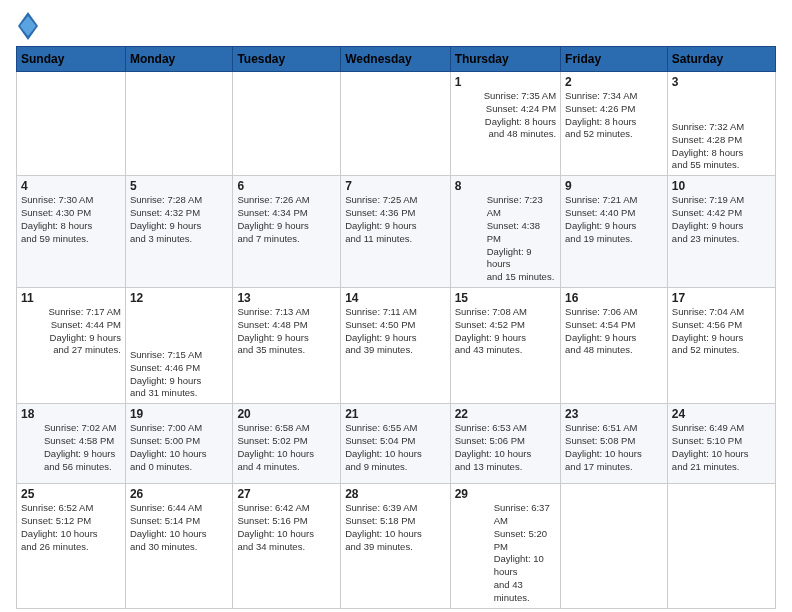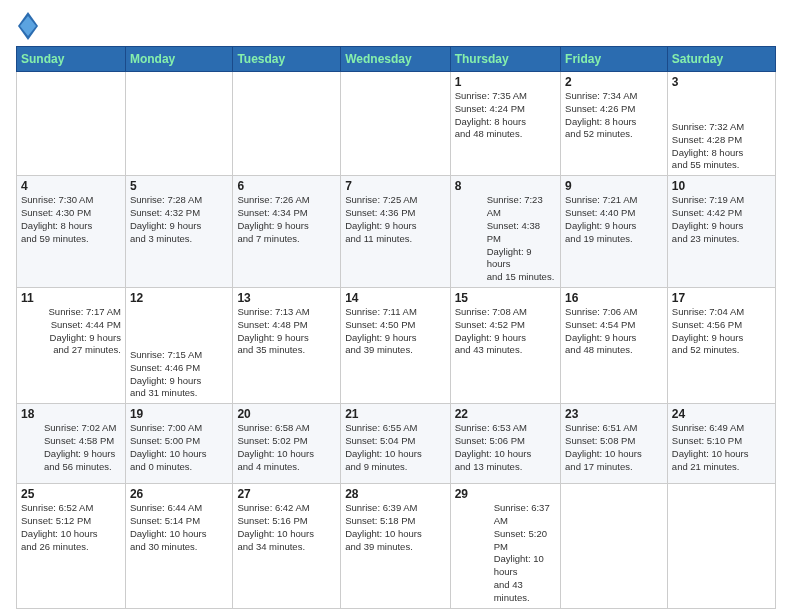--- a/index.html
+++ b/index.html
@@ -59,21 +59,21 @@
       font-size: 14px;
       color: #444;
       margin-top: 2px;
     }
     .calendar {
       width: 100%;
       border-collapse: collapse;
     }
     .calendar th {
       background: #2b6cb0;
-      color: #86efac;
+      color: #000000;
       font-size: 12px;
       font-weight: bold;
       padding: 5px 4px;
       text-align: left;
       border: 1px solid #1a4a8a;
     }
     .calendar td {
       border: 1px solid #ccc;
       vertical-align: top;
       padding: 3px 4px;
@@ -134,21 +134,21 @@
         </tr>
     </thead>
     <tbody id="calendar-body">
     <tr>
           <td class="empty-cell"></td>
           <td class="empty-cell"></td>
           <td class="empty-cell"></td>
           <td class="empty-cell"></td>
           <td>
             <span class="day-number">1</span>
-            <div class="day-info" style="white-space: pre-line;">Sunrise: 7:35 AM
+            <div class="day-info" style="white-space: pre-line; text-align: right;">Sunrise: 7:35 AM
 Sunset: 4:24 PM
 Daylight: 8 hours
 and 48 minutes.</div>
           </td>
           <td>
             <span class="day-number">2</span>
             <div class="day-info" style="white-space: pre-line;">Sunrise: 7:34 AM
 Sunset: 4:26 PM
 Daylight: 8 hours
 and 52 minutes.</div>

